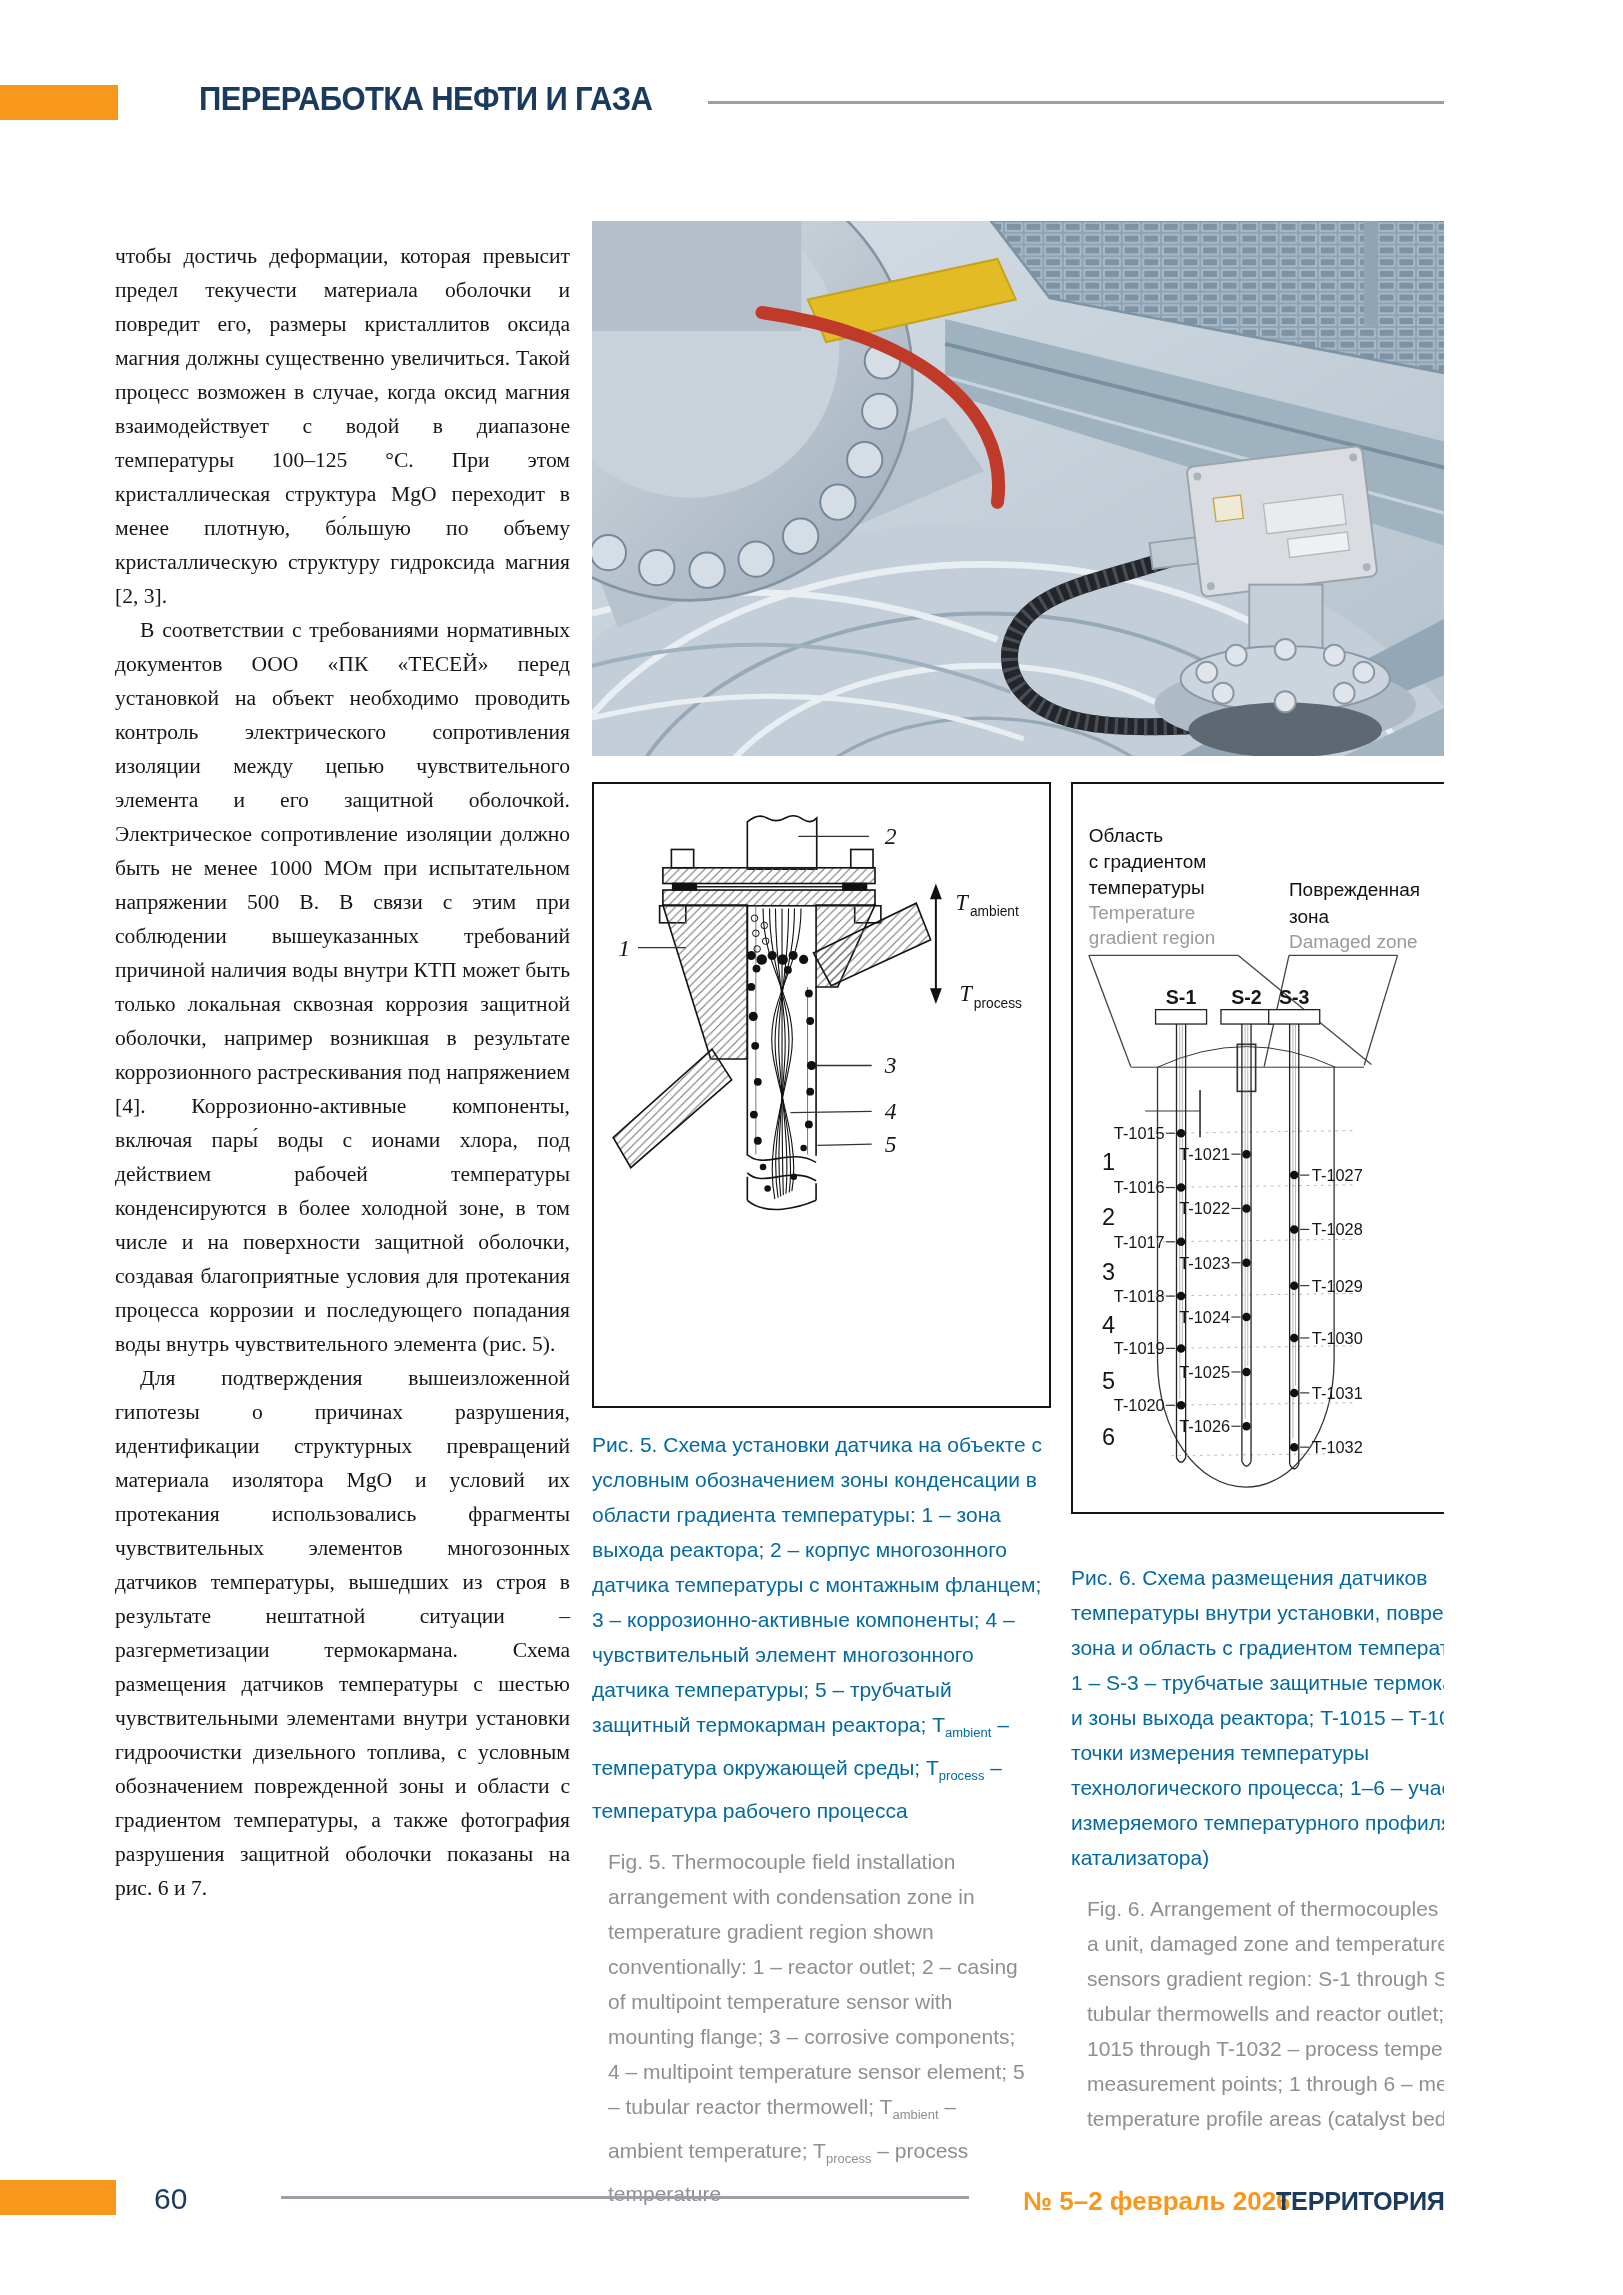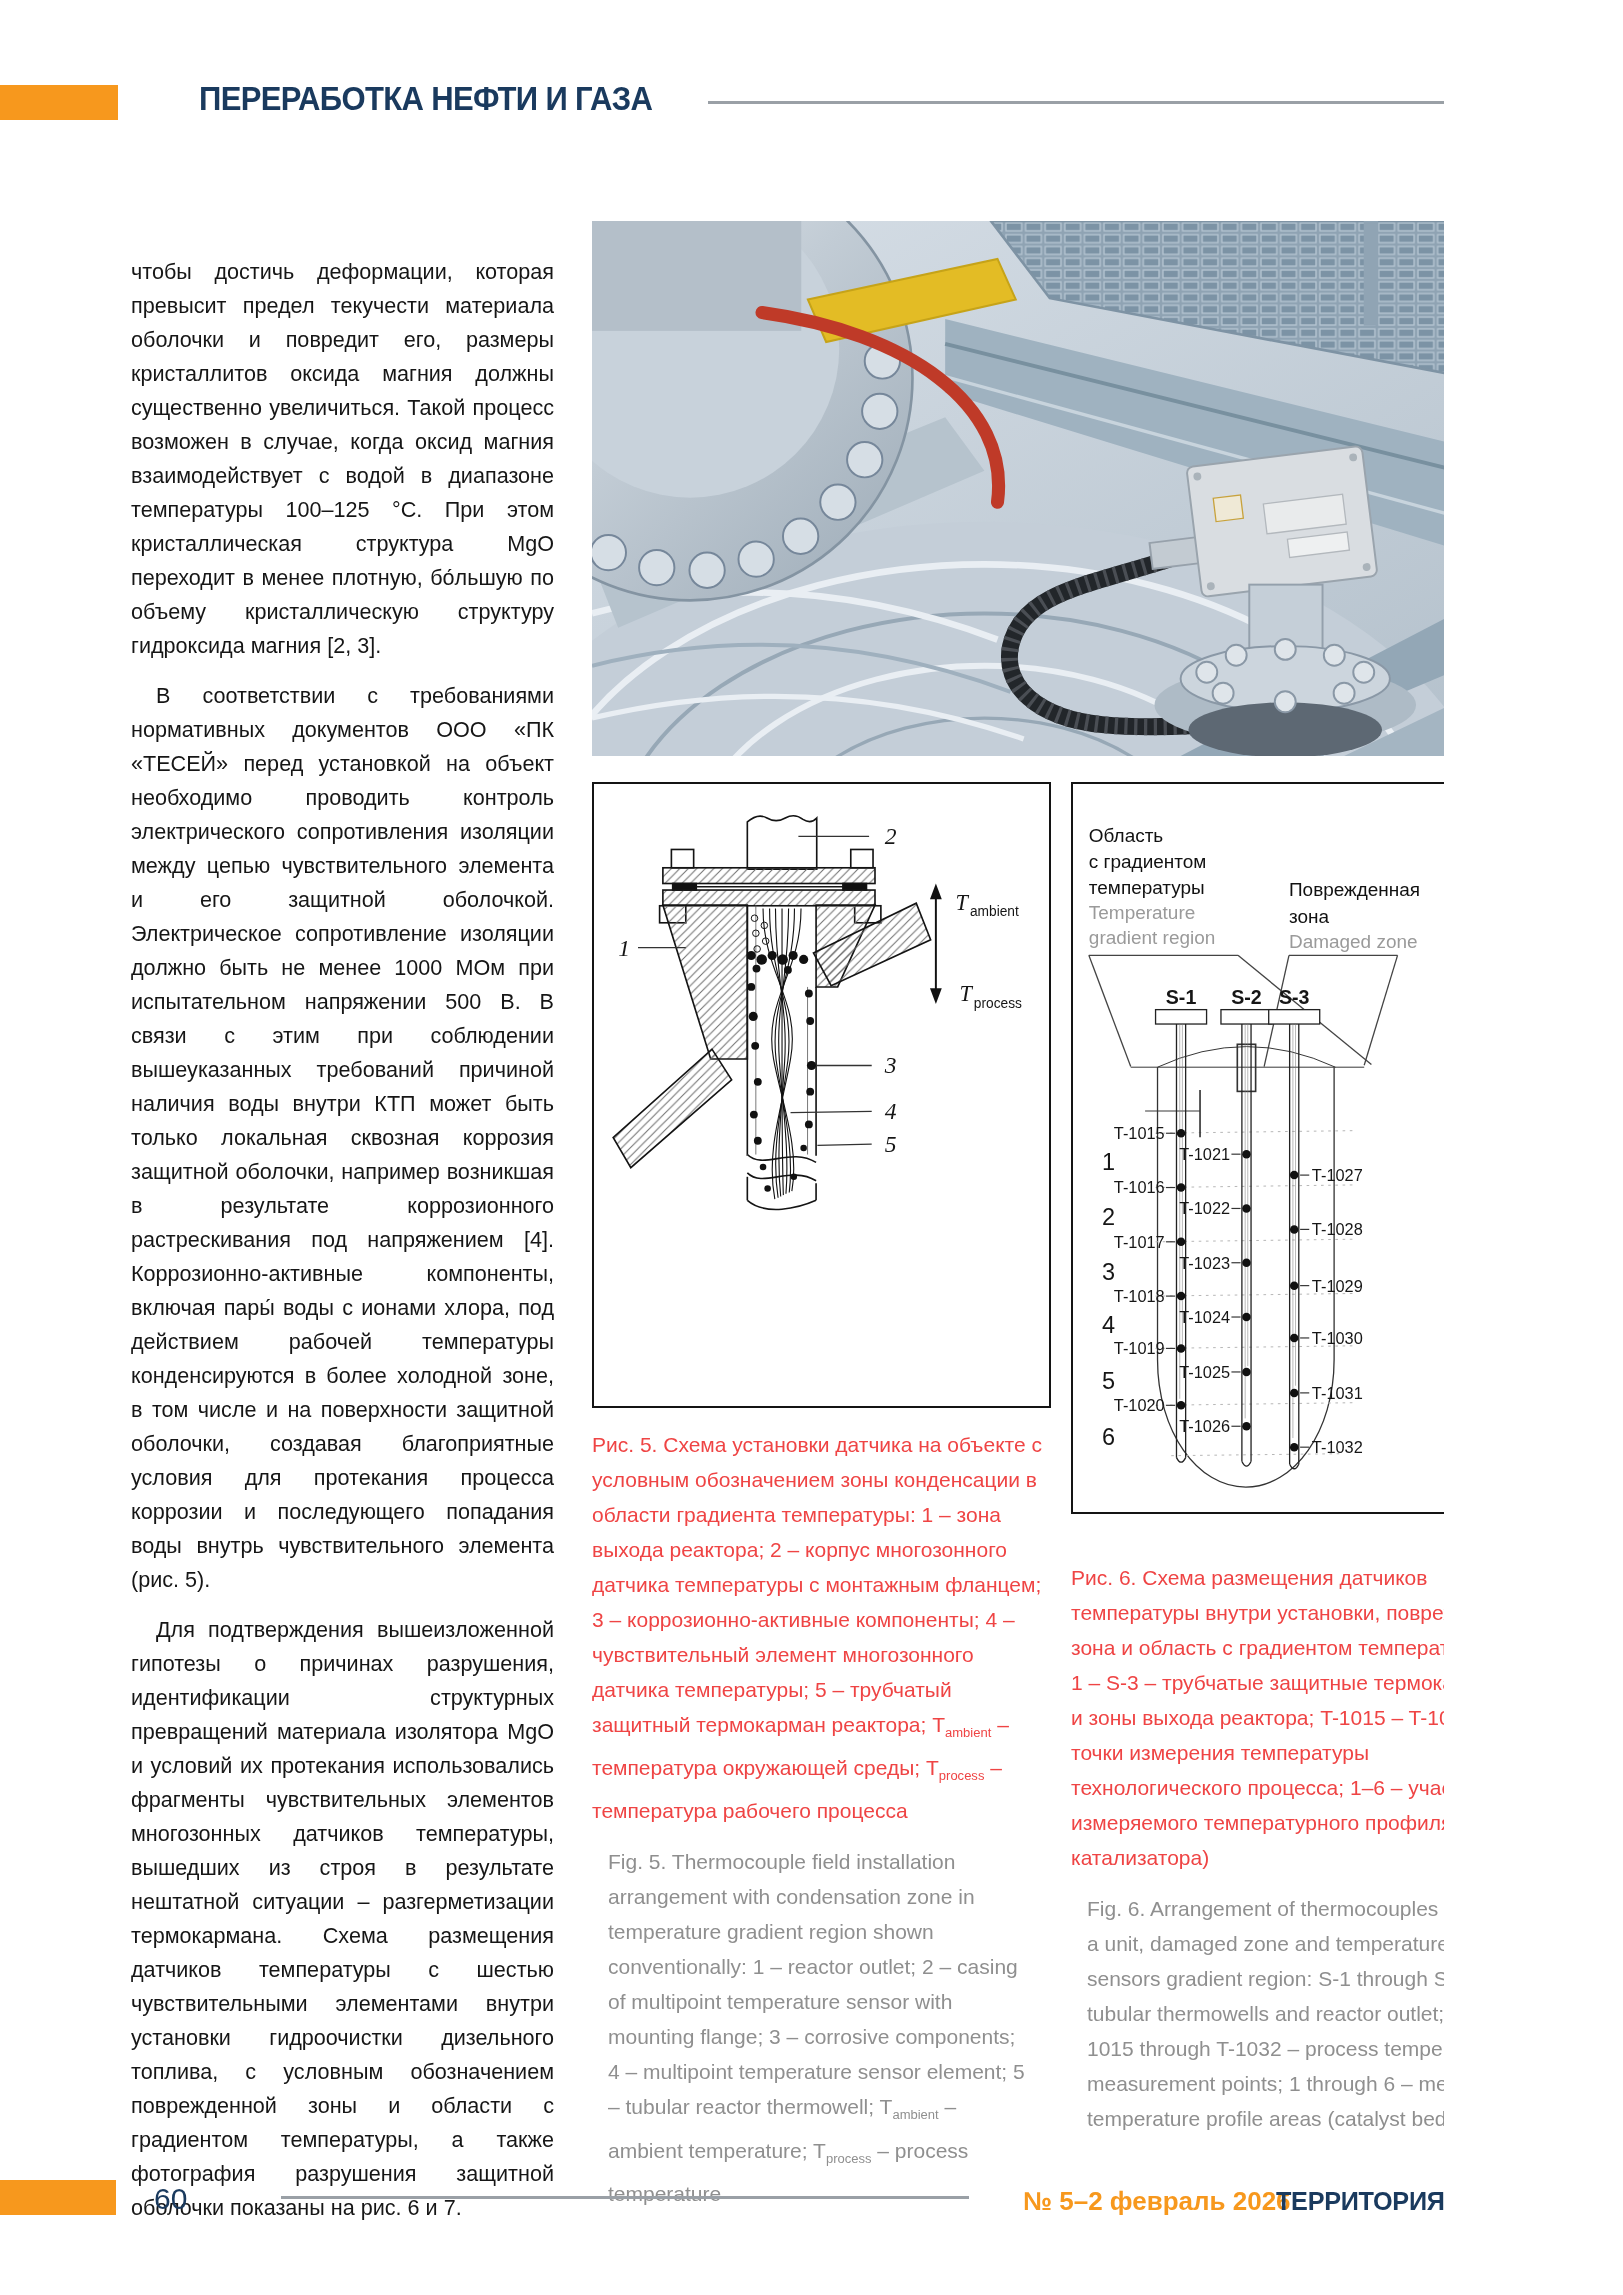--- a/index.html
+++ b/index.html
@@ -6,34 +6,34 @@
   .page{position:relative;width:1444px;height:2295px;background:#ffffff;overflow:hidden;
         font-family:"Liberation Sans","DejaVu Sans",sans-serif;color:#1c1c1c;}
   
   .corner-block{position:absolute;left:0;top:85px;width:118px;height:35px;background:#F7981D;}
   .section-title{position:absolute;left:199px;top:80px;font-size:33px;font-weight:700;color:#1A3A5E;
         letter-spacing:-0.7px;transform:scaleX(.94);transform-origin:left;white-space:nowrap;}
   .header-rule{position:absolute;left:708px;top:101px;width:822px;height:2.6px;background:#9aa0a6;}
   
   .body-col{position:absolute;left:115px;top:239px;width:455px;font-size:21.6px;line-height:34px;
         text-align:justify;color:#161616;}
-  .body-col p{margin:16px;}
+  .body-col p{margin:0;font-family:Liberation Serif, serif;}
   .body-col p.indent{text-indent:25px;}
   
   .photo{position:absolute;left:592px;top:221px;width:913px;height:535px;overflow:hidden;}
   .photo-credit{position:absolute;left:1508px;top:667px;height:92px;writing-mode:vertical-rl;
         transform:rotate(180deg);font-size:14.4px;color:#4c4c4c;letter-spacing:0.3px;}
   
   .fig-frame{position:absolute;border:2px solid #141414;background:#fff;}
   #fig5-frame{left:592px;top:782px;width:455px;height:622px;}
   #fig6-frame{left:1071px;top:782px;width:434px;height:728px;}
   .captions{position:absolute;font-size:21px;line-height:35px;}
   #fig5-captions{left:592px;top:1427px;width:454px;}
   #fig6-captions{left:1071px;top:1560px;width:459px;}
-  .cap-ru{color:#ef4444;margin:0 0 0 0;}
+  .cap-ru{color:#0369a1;margin:0 0 0 0;}
   .cap-en{color:#8f8f8f;margin:16px;}
   .captions sub{font-size:0.62em;}
   
   .footer-block{position:absolute;left:0;top:2180px;width:116px;height:35px;background:#F7981D;}
   .page-number{position:absolute;left:154px;top:2182px;width:79px;font-size:30px;font-weight:400;color:#1A3A5E;}
   .footer-rule{position:absolute;left:281px;top:2196px;width:688px;height:2.6px;background:#9aa0a6;}
   .footer-issue{position:absolute;left:1023px;top:2186px;font-size:26px;font-weight:700;color:#F7981D;white-space:nowrap;}
   .footer-journal{position:absolute;left:1276px;top:2186px;font-size:26px;font-weight:700;color:#1A3A5E;
         letter-spacing:-0.3px;transform:scaleX(.97);transform-origin:left;white-space:nowrap;}
   

